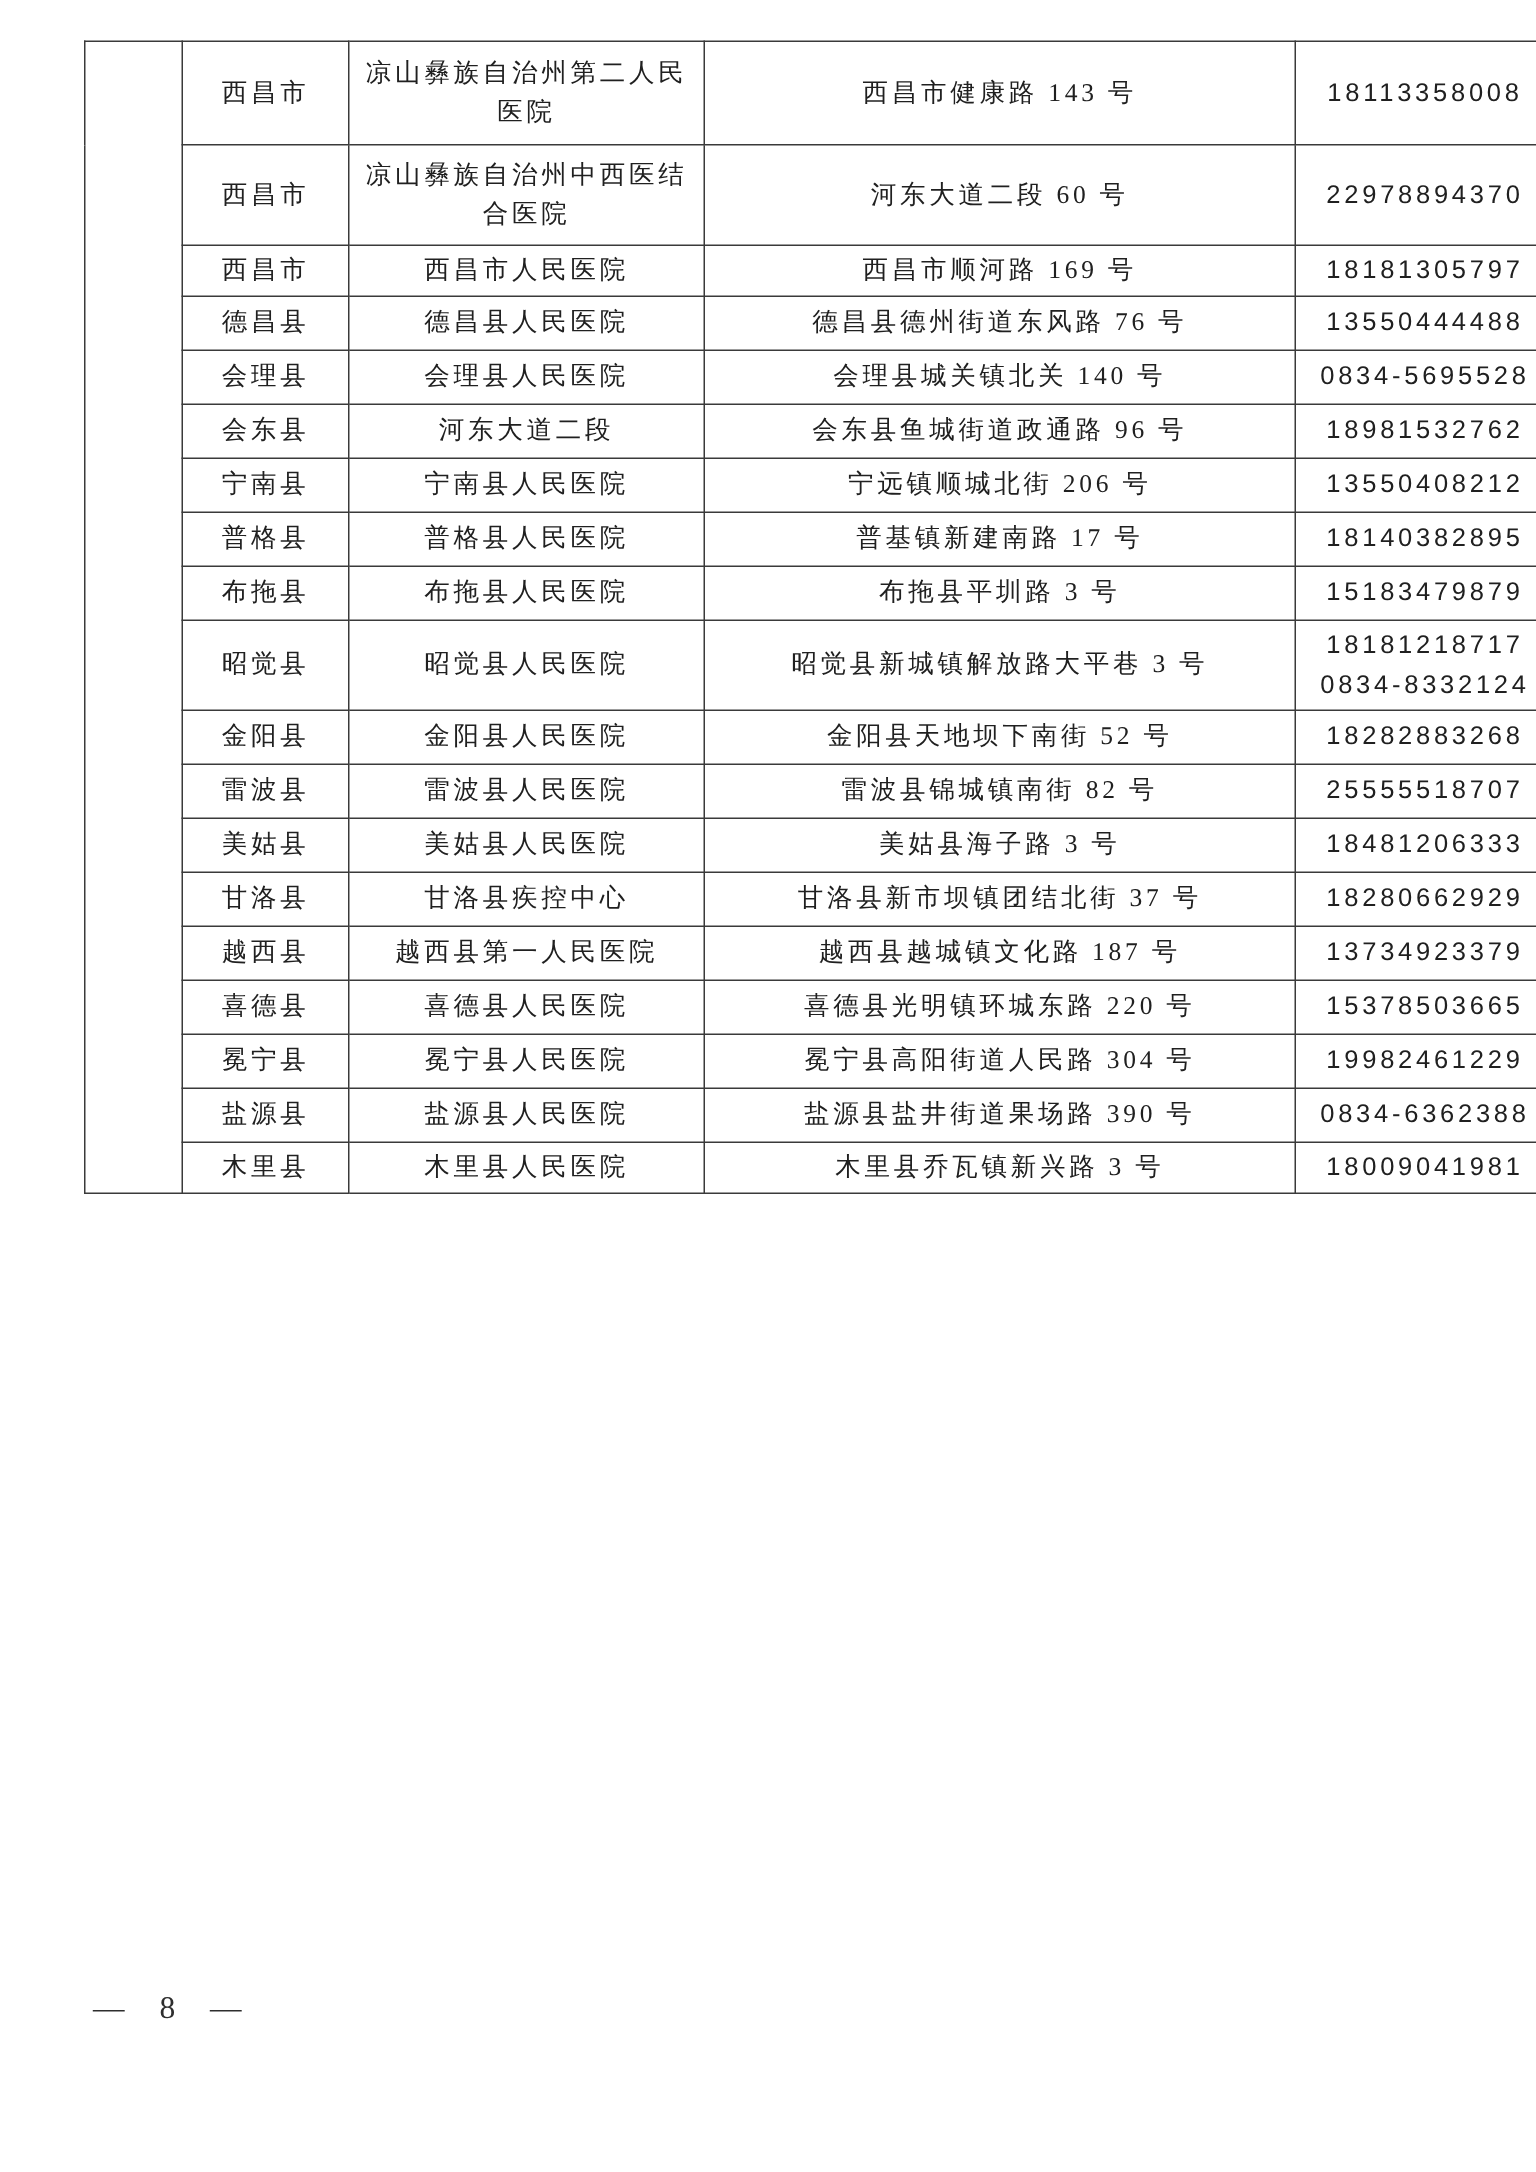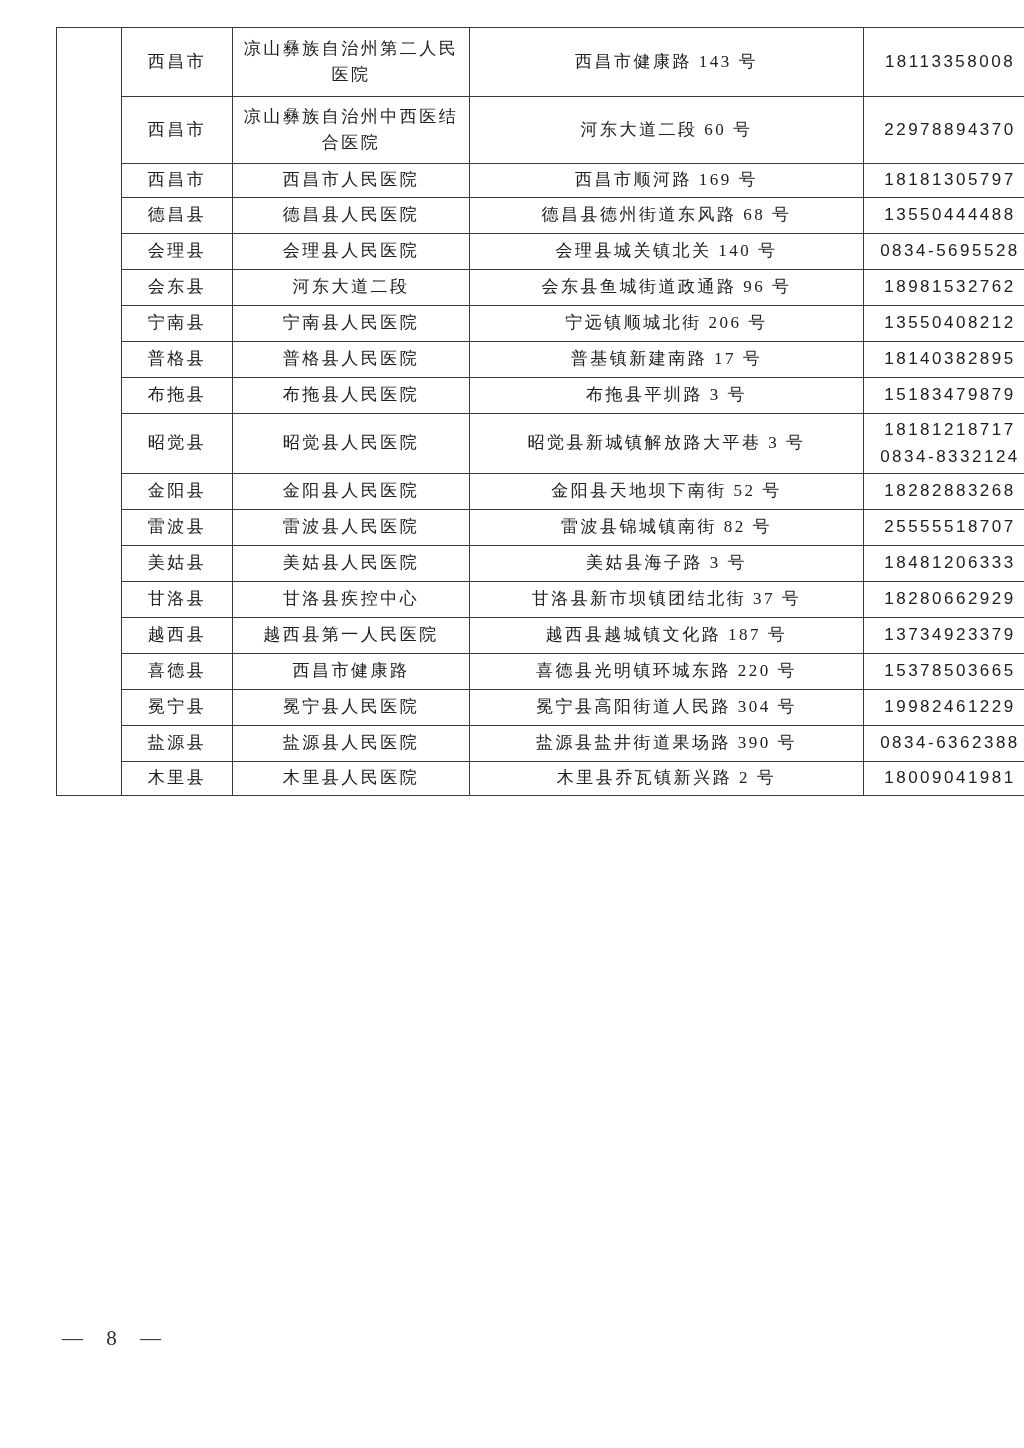--- a/index.html
+++ b/index.html
@@ -76,21 +76,21 @@
       </tr>
       <tr class="h-s">
         <td class="c-county">西昌市</td>
         <td class="c-facility">西昌市人民医院</td>
         <td class="c-address">西昌市顺河路 169 号</td>
         <td class="c-phone">18181305797</td>
       </tr>
       <tr class="h-n">
         <td class="c-county">德昌县</td>
         <td class="c-facility">德昌县人民医院</td>
-        <td class="c-address">德昌县德州街道东风路 68 号</td>
+        <td class="c-address">德昌县德州街道东风路 76 号</td>
         <td class="c-phone">13550444488</td>
       </tr>
       <tr class="h-n">
         <td class="c-county">会理县</td>
         <td class="c-facility">会理县人民医院</td>
         <td class="c-address">会理县城关镇北关 140 号</td>
         <td class="c-phone">0834-5695528</td>
       </tr>
       <tr class="h-n">
         <td class="c-county">会东县</td>
@@ -148,40 +148,40 @@
         <td class="c-phone">18280662929</td>
       </tr>
       <tr class="h-n">
         <td class="c-county">越西县</td>
         <td class="c-facility">越西县第一人民医院</td>
         <td class="c-address">越西县越城镇文化路 187 号</td>
         <td class="c-phone">13734923379</td>
       </tr>
       <tr class="h-n">
         <td class="c-county">喜德县</td>
-        <td class="c-facility">西昌市健康路</td>
+        <td class="c-facility">喜德县人民医院</td>
         <td class="c-address">喜德县光明镇环城东路 220 号</td>
         <td class="c-phone">15378503665</td>
       </tr>
       <tr class="h-n">
         <td class="c-county">冕宁县</td>
         <td class="c-facility">冕宁县人民医院</td>
         <td class="c-address">冕宁县高阳街道人民路 304 号</td>
         <td class="c-phone">19982461229</td>
       </tr>
       <tr class="h-n">
         <td class="c-county">盐源县</td>
         <td class="c-facility">盐源县人民医院</td>
         <td class="c-address">盐源县盐井街道果场路 390 号</td>
         <td class="c-phone">0834-6362388</td>
       </tr>
       <tr class="h-s">
         <td class="c-county">木里县</td>
         <td class="c-facility">木里县人民医院</td>
-        <td class="c-address">木里县乔瓦镇新兴路 2 号</td>
+        <td class="c-address">木里县乔瓦镇新兴路 3 号</td>
         <td class="c-phone">18009041981</td>
       </tr>
     </tbody>
   </table>
 
   <div class="page-footer">— 8 —</div>
 
 </div>
 
 </body></html>

